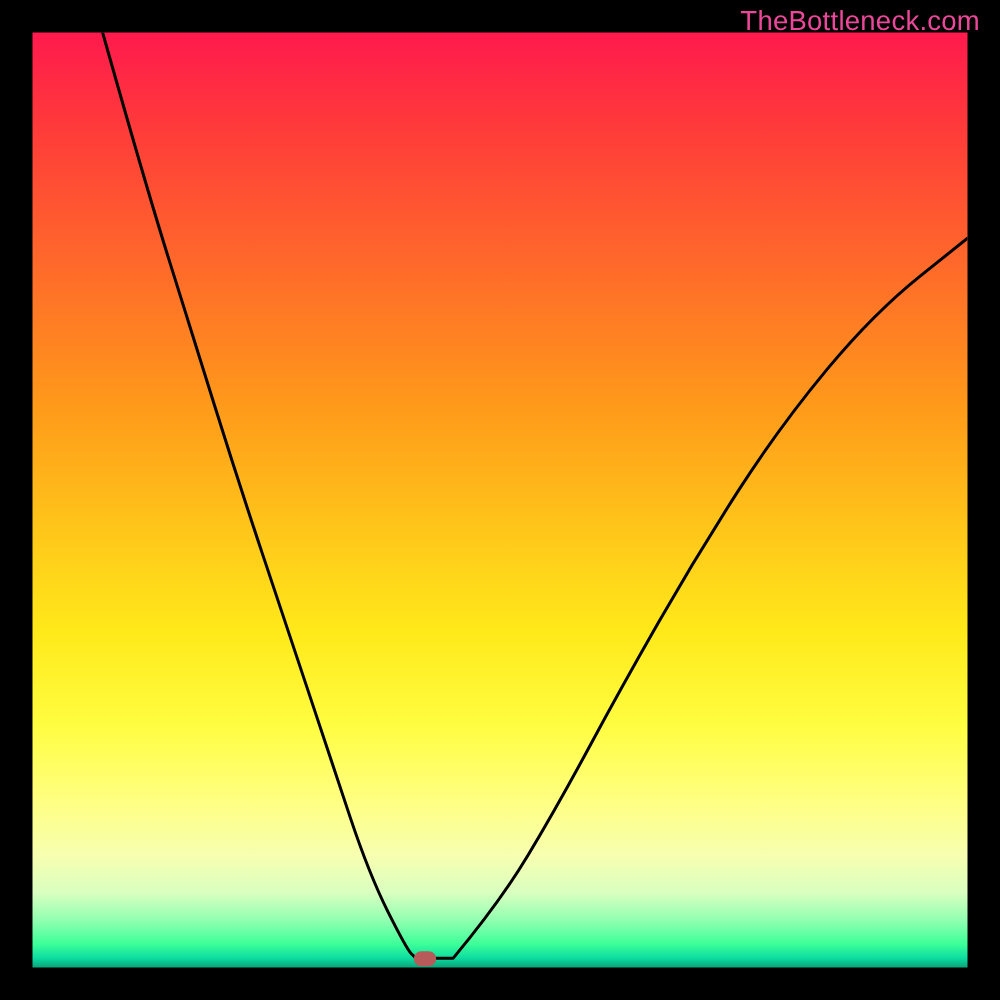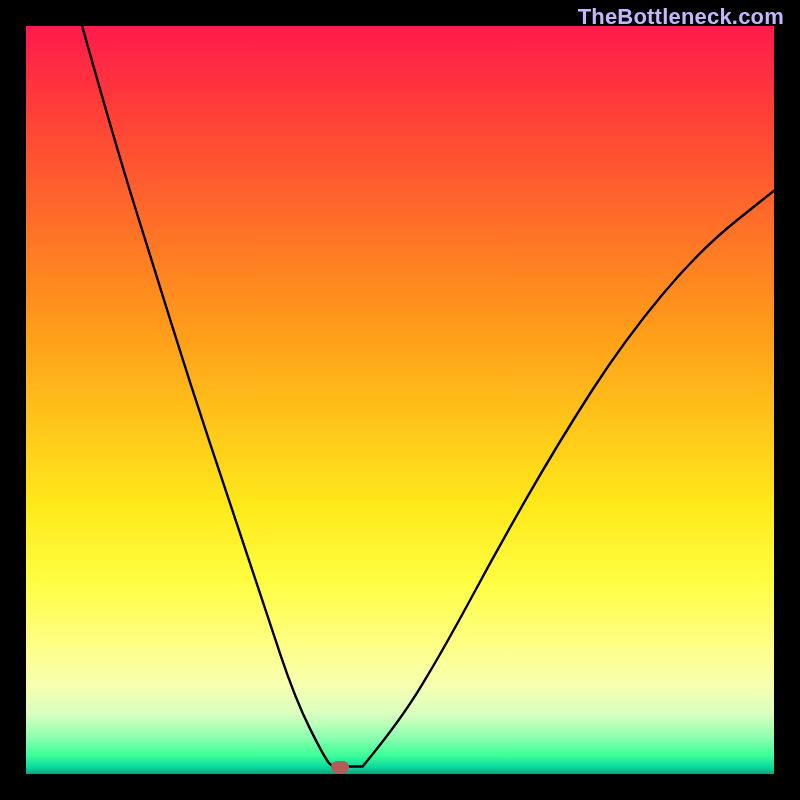--- a/index.html
+++ b/index.html
@@ -14,23 +14,23 @@
   .frame {
     position: relative;
     width: 800px;
     height: 800px;
     background: #000;
   }
   .watermark {
     position: absolute;
     top: 4px;
     right: 16px;
-    color: #c4b5fd;
+    color: #ec4899;
     font-size: 22px;
-    font-weight: 700;
+    font-weight: 400;
     z-index: 5;
     letter-spacing: 0.2px;
   }
   .plot-area {
     position: absolute;
     left: 26px;
     top: 26px;
     width: 748px;
     height: 748px;
     background: linear-gradient(to bottom,

